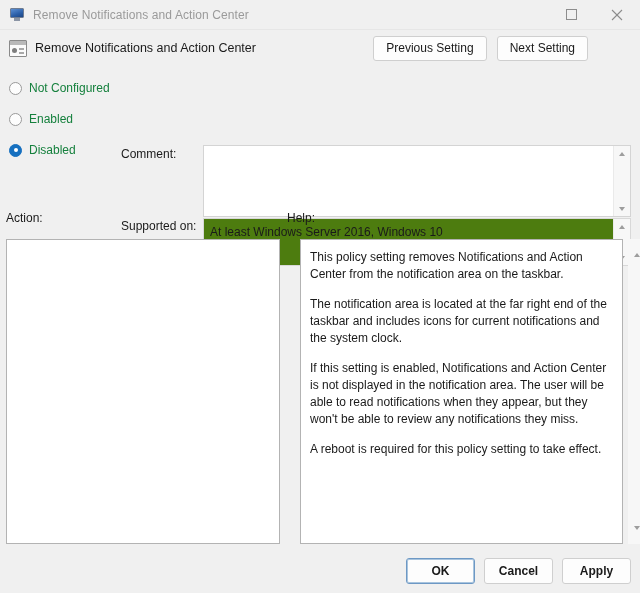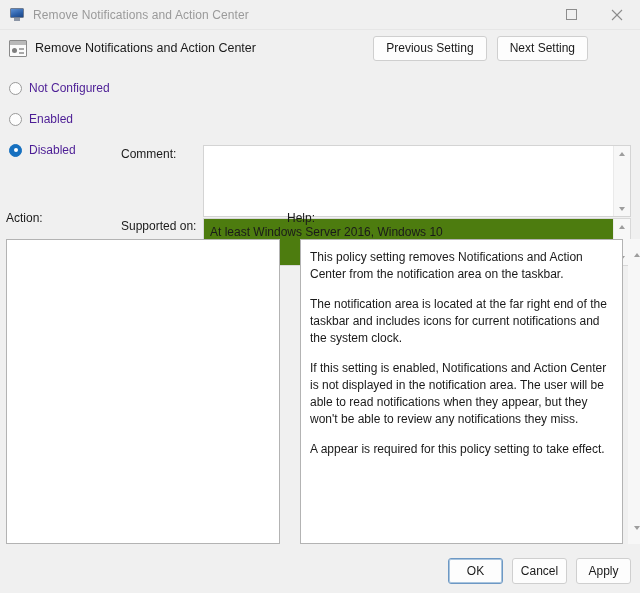--- a/index.html
+++ b/index.html
@@ -184,21 +184,21 @@
   .radio.checked::after {
     content: "";
     position: absolute;
     left: 3.5px; top: 3.5px;
     width: 4px; height: 4px;
     border-radius: 50%;
     background: #ffffff;
   }
   .radio-label {
     font-size: 12px;
-    color: #4c1d95;
+    color: #15803d;
     white-space: nowrap;
   }
 
   .field-label {
     position: absolute;
     font-size: 12px;
     color: #1a1a1a;
     text-align: left;
   }
   #comment-label { left: 121px; top: 81px; }
@@ -306,23 +306,24 @@
     bottom: 0;
     width: 640px;
     height: 44px;
     display: flex;
     align-items: center;
     justify-content: flex-end;
     padding-right: 9px;
     gap: 9px;
   }
   .footer .btn {
-    width: 55px;
+    width: 69px;
     height: 26px;
     padding: 0;
+    font-weight: bold;
   }
 </style>
 </head>
 <body>
 
 <div class="titlebar">
   <div class="titlebar-icon">
     <div class="monitor-icon">
       <div class="screen"></div>
       <div class="stand"></div>
@@ -410,21 +411,21 @@
 
 <div id="options-panel">
   <span></span>
 </div>
 
 <div id="help-wrapper">
   <div id="help-panel">
     <p>This policy setting removes Notifications and Action Center from the notification area on the taskbar.</p>
     <p>The notification area is located at the far right end of the taskbar and includes icons for current notifications and the system clock.</p>
     <p>If this setting is enabled, Notifications and Action Center is not displayed in the notification area. The user will be able to read notifications when they appear, but they won't be able to review any notifications they miss.</p>
-    <p>A appear is required for this policy setting to take effect.</p>
+    <p>A reboot is required for this policy setting to take effect.</p>
   </div>
   <div id="help-scroll">
     <div class="arrow"><span class="tri-up"></span></div>
     <div class="arrow"><span class="tri-down"></span></div>
   </div>
 </div>
 
 <div class="footer">
   <div class="btn focus">OK</div>
   <div class="btn">Cancel</div>

